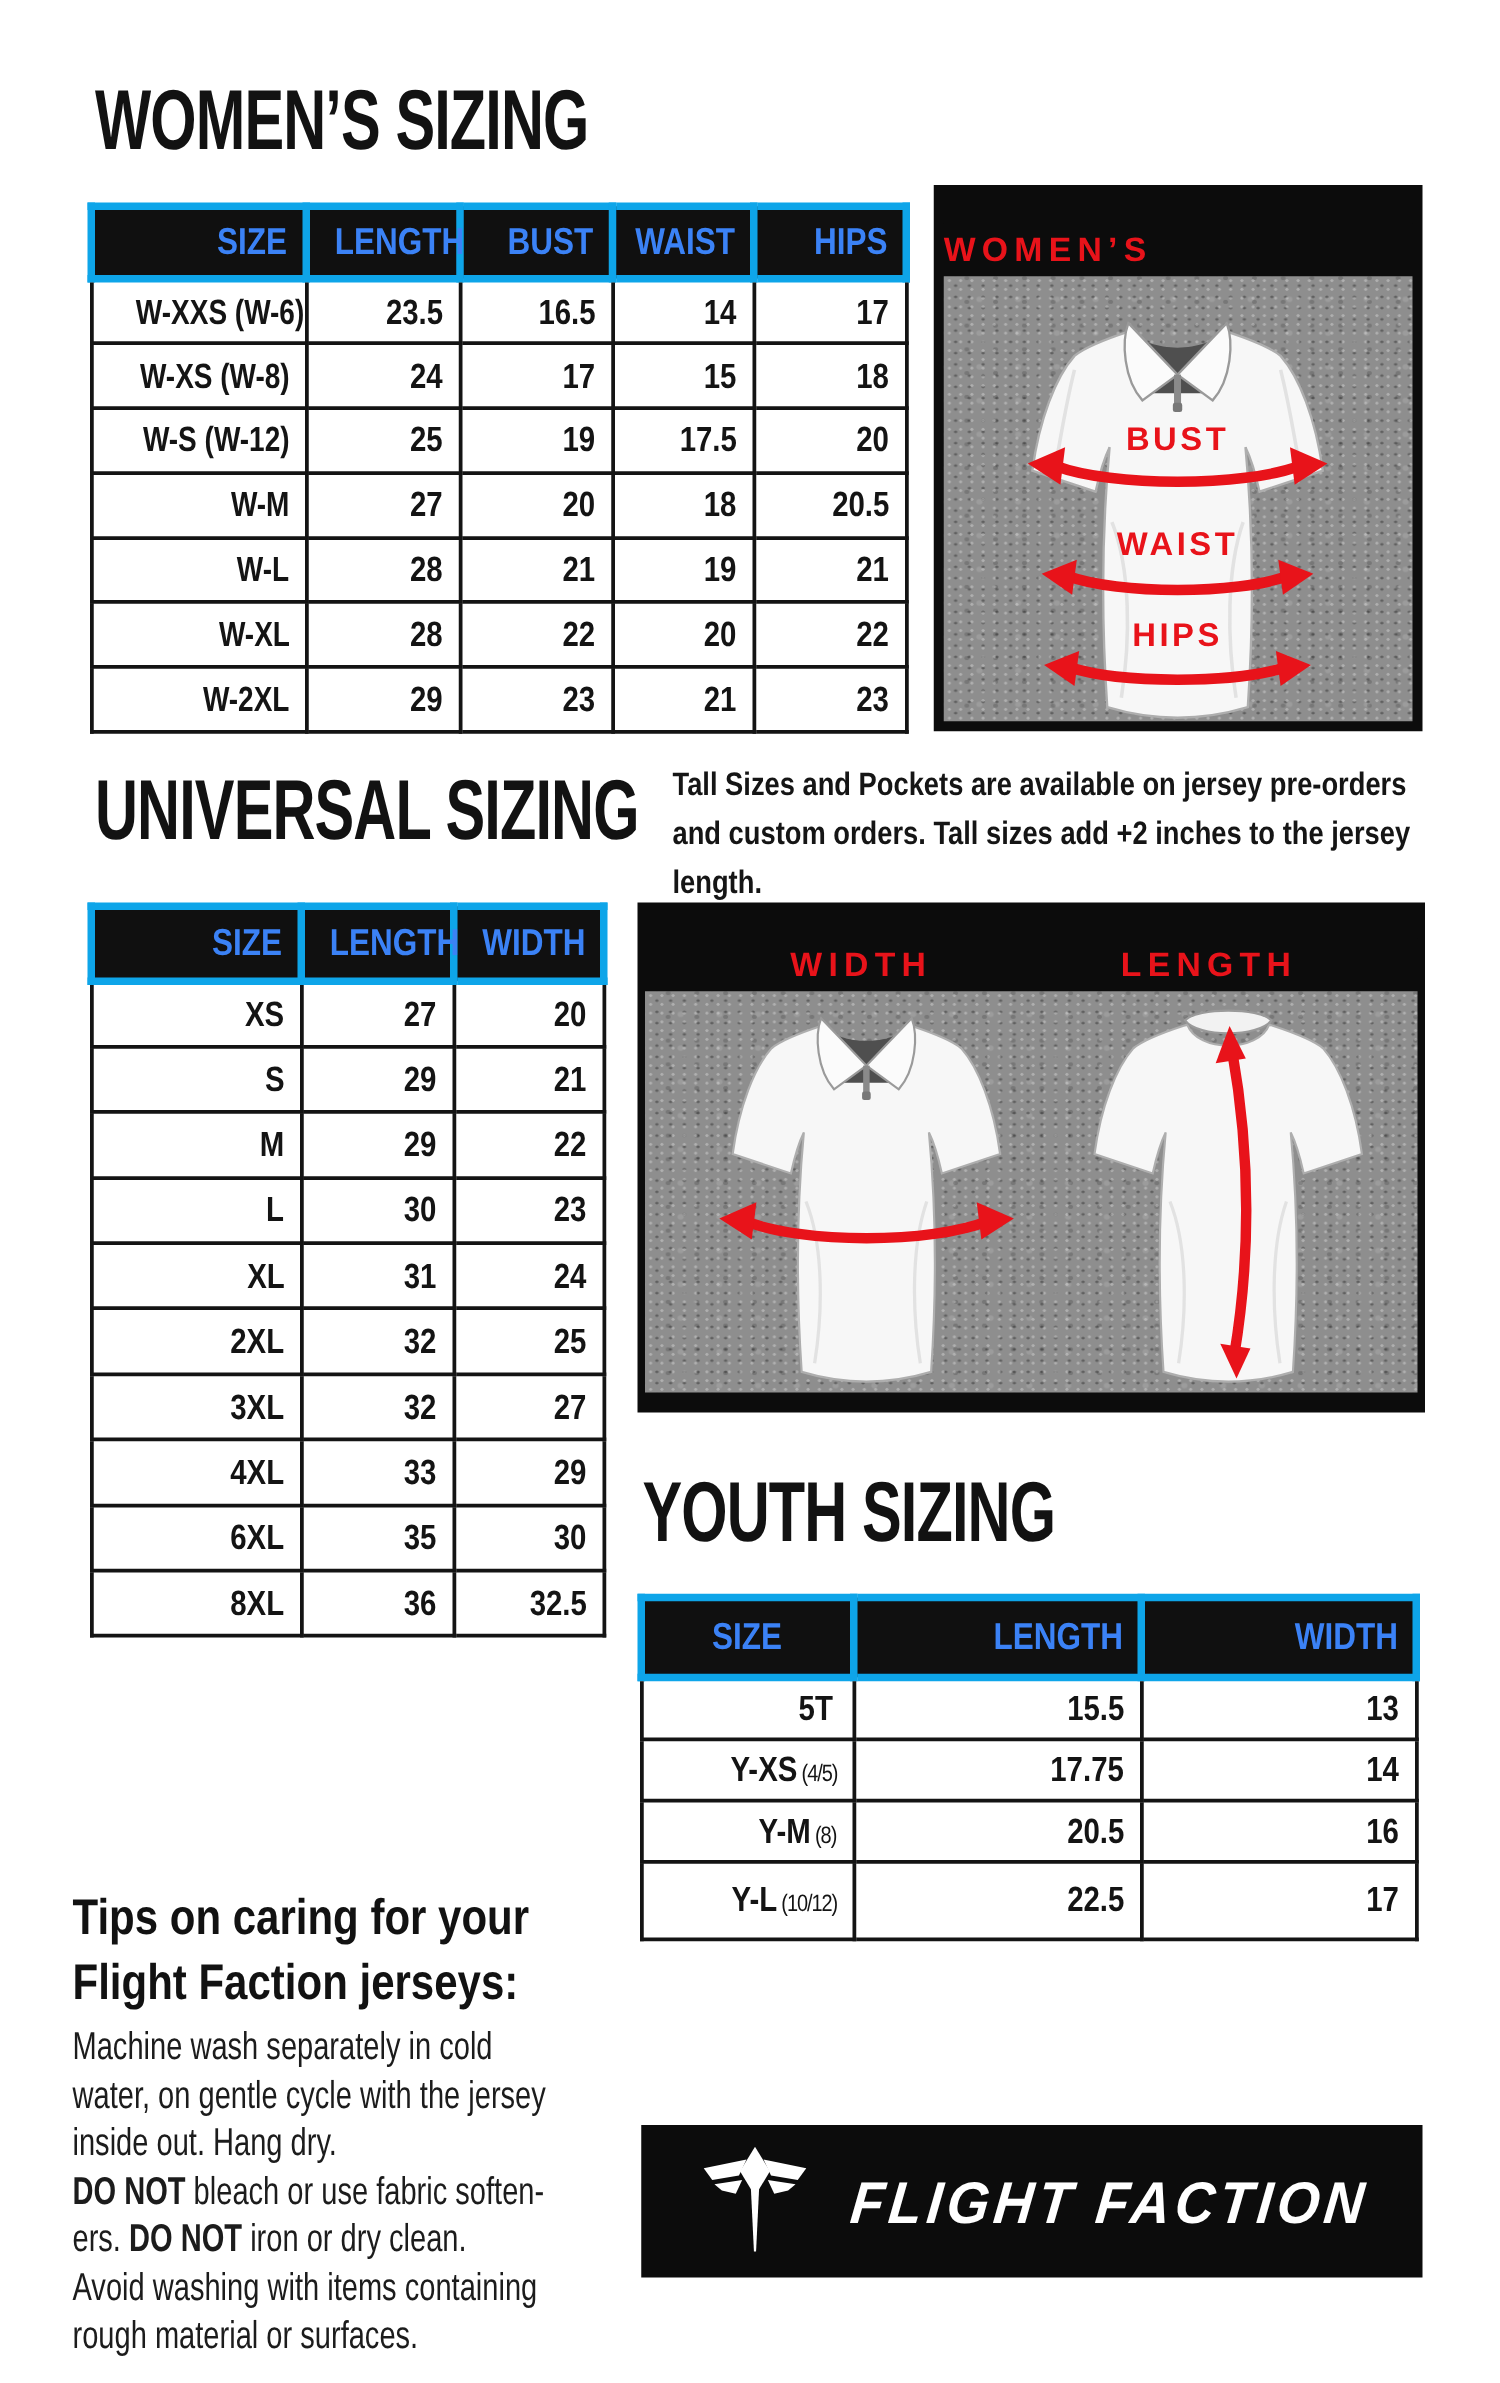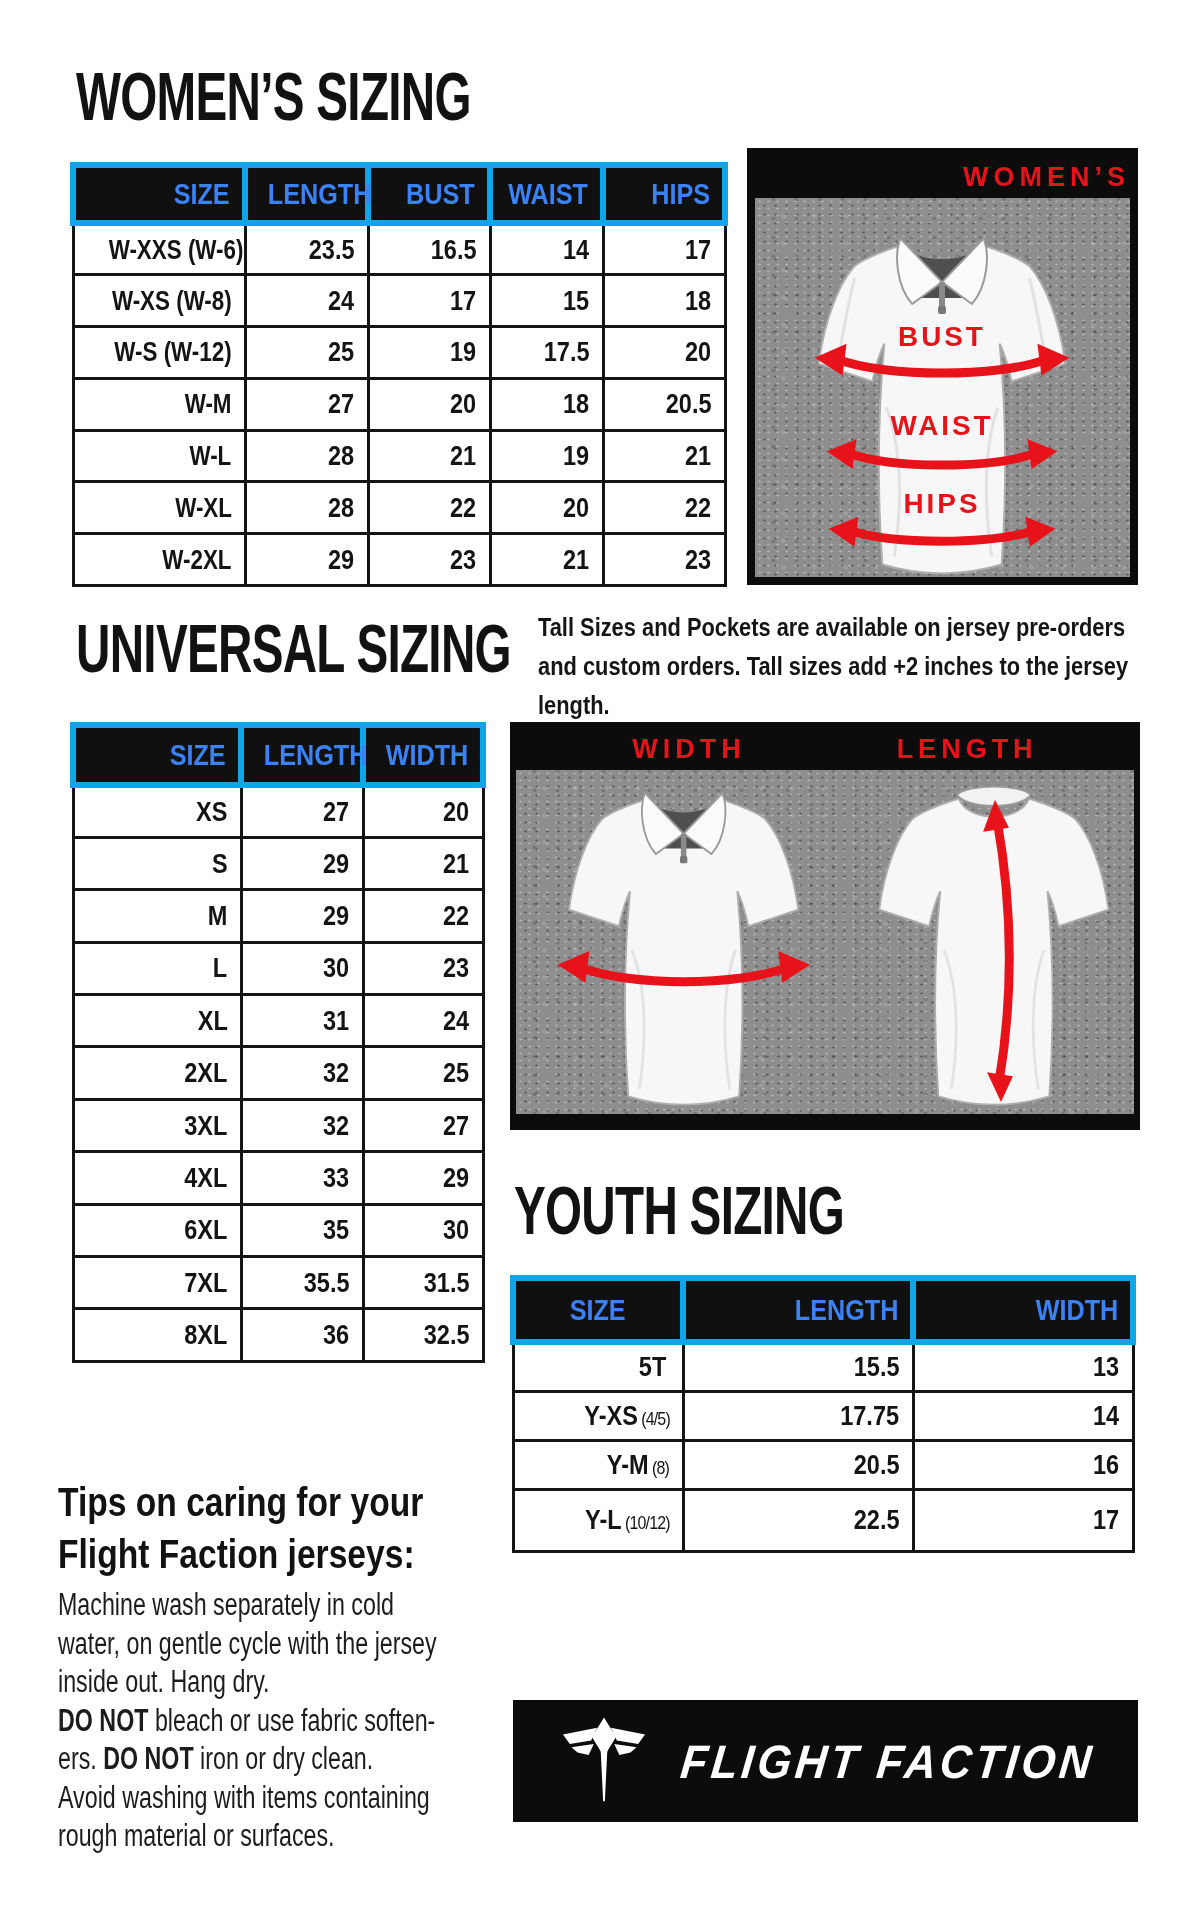--- a/index.html
+++ b/index.html
@@ -13,21 +13,21 @@
   table.sz{border-collapse:collapse;position:absolute;table-layout:fixed;background:#fff;}
   table.sz th{background:#101010;color:#3b82f6;font-size:30px;font-weight:bold;text-align:right;
               padding:0 12px 0 0;border:6px solid #0ea5e9;}
   table.sz td{border:3px solid #141414;background:#fff;color:#141414;font-size:28px;
               font-weight:bold;text-align:right;padding:0 12px 0 0;}
   .c{display:inline-block;transform:scaleX(.84);transform-origin:100% 50%;white-space:nowrap;}
   .sub{font-size:19px;font-weight:normal;margin-left:4px;letter-spacing:-1px;}
   
   .photo{background:#0c0c0c;box-sizing:border-box;display:flex;flex-direction:column;padding:8px;}
   .photo-bar{flex:0 0 auto;position:relative;background:#0c0c0c;display:flex;align-items:center;
-             justify-content:flex-end;}
+             justify-content:flex-start;margin-top:23px;}
   .photo-bar-label{color:var(--red);font-weight:bold;font-size:27px;letter-spacing:5px;}
   .photo-body{flex:1 1 auto;position:relative;overflow:hidden;
       background-color:#8e8e8e;
       background-image:
         radial-gradient(rgba(255,255,255,.30) 1px, transparent 1.6px),
         radial-gradient(rgba(0,0,0,.32) 1px, transparent 1.6px),
         radial-gradient(rgba(0,0,0,.16) 1.6px, transparent 2.4px),
         radial-gradient(rgba(255,255,255,.12) 2px, transparent 3px);
       background-size:9px 7px,11px 9px,23px 19px,31px 27px;
       background-position:0 0,4px 3px,7px 11px,13px 5px;}
@@ -222,25 +222,20 @@
       </tr>
       <tr style="height:52.4px">
         <td><span class="c">4XL</span></td>
         <td><span class="c">33</span></td>
         <td><span class="c">29</span></td>
       </tr>
       <tr style="height:52.4px">
         <td><span class="c">6XL</span></td>
         <td><span class="c">35</span></td>
         <td><span class="c">30</span></td>
-      </tr>
-      <tr style="height:52.4px">
-        <td><span class="c">7XL</span></td>
-        <td><span class="c">35.5</span></td>
-        <td><span class="c">31.5</span></td>
       </tr>
       <tr style="height:52.4px">
         <td><span class="c">8XL</span></td>
         <td><span class="c">36</span></td>
         <td><span class="c">32.5</span></td>
       </tr>
     </tbody>
   </table>
 
   <div class="abs photo" style="left:510px;top:722px;width:630px;height:408px;padding:6px;">
@@ -309,21 +304,21 @@
         <td><span class="c">16</span></td>
       </tr>
       <tr style="height:62px">
         <td><span class="c"><b>Y-L</b><small class="sub">(10/12)</small></span></td>
         <td><span class="c">22.5</span></td>
         <td><span class="c">17</span></td>
       </tr>
     </tbody>
   </table>
 
-  <div class="abs" style="left:58px;top:1476px;">
+  <div class="abs" style="left:58px;top:1508px;">
     <div class="care-h">Tips on caring for your</div>
     <div class="care-h">Flight Faction jerseys:</div>
     <div style="height:6px"></div>
     <div class="care-line">Machine wash separately in cold</div>
     <div class="care-line">water, on gentle cycle with the jersey</div>
     <div class="care-line">inside out. Hang dry.</div>
     <div class="care-line"><b>DO NOT</b><span> bleach or use fabric soften-</span></div>
     <div class="care-line"><span>ers. </span><b>DO NOT</b><span> iron or dry clean.</span></div>
     <div class="care-line">Avoid washing with items containing</div>
     <div class="care-line">rough material or surfaces.</div>

